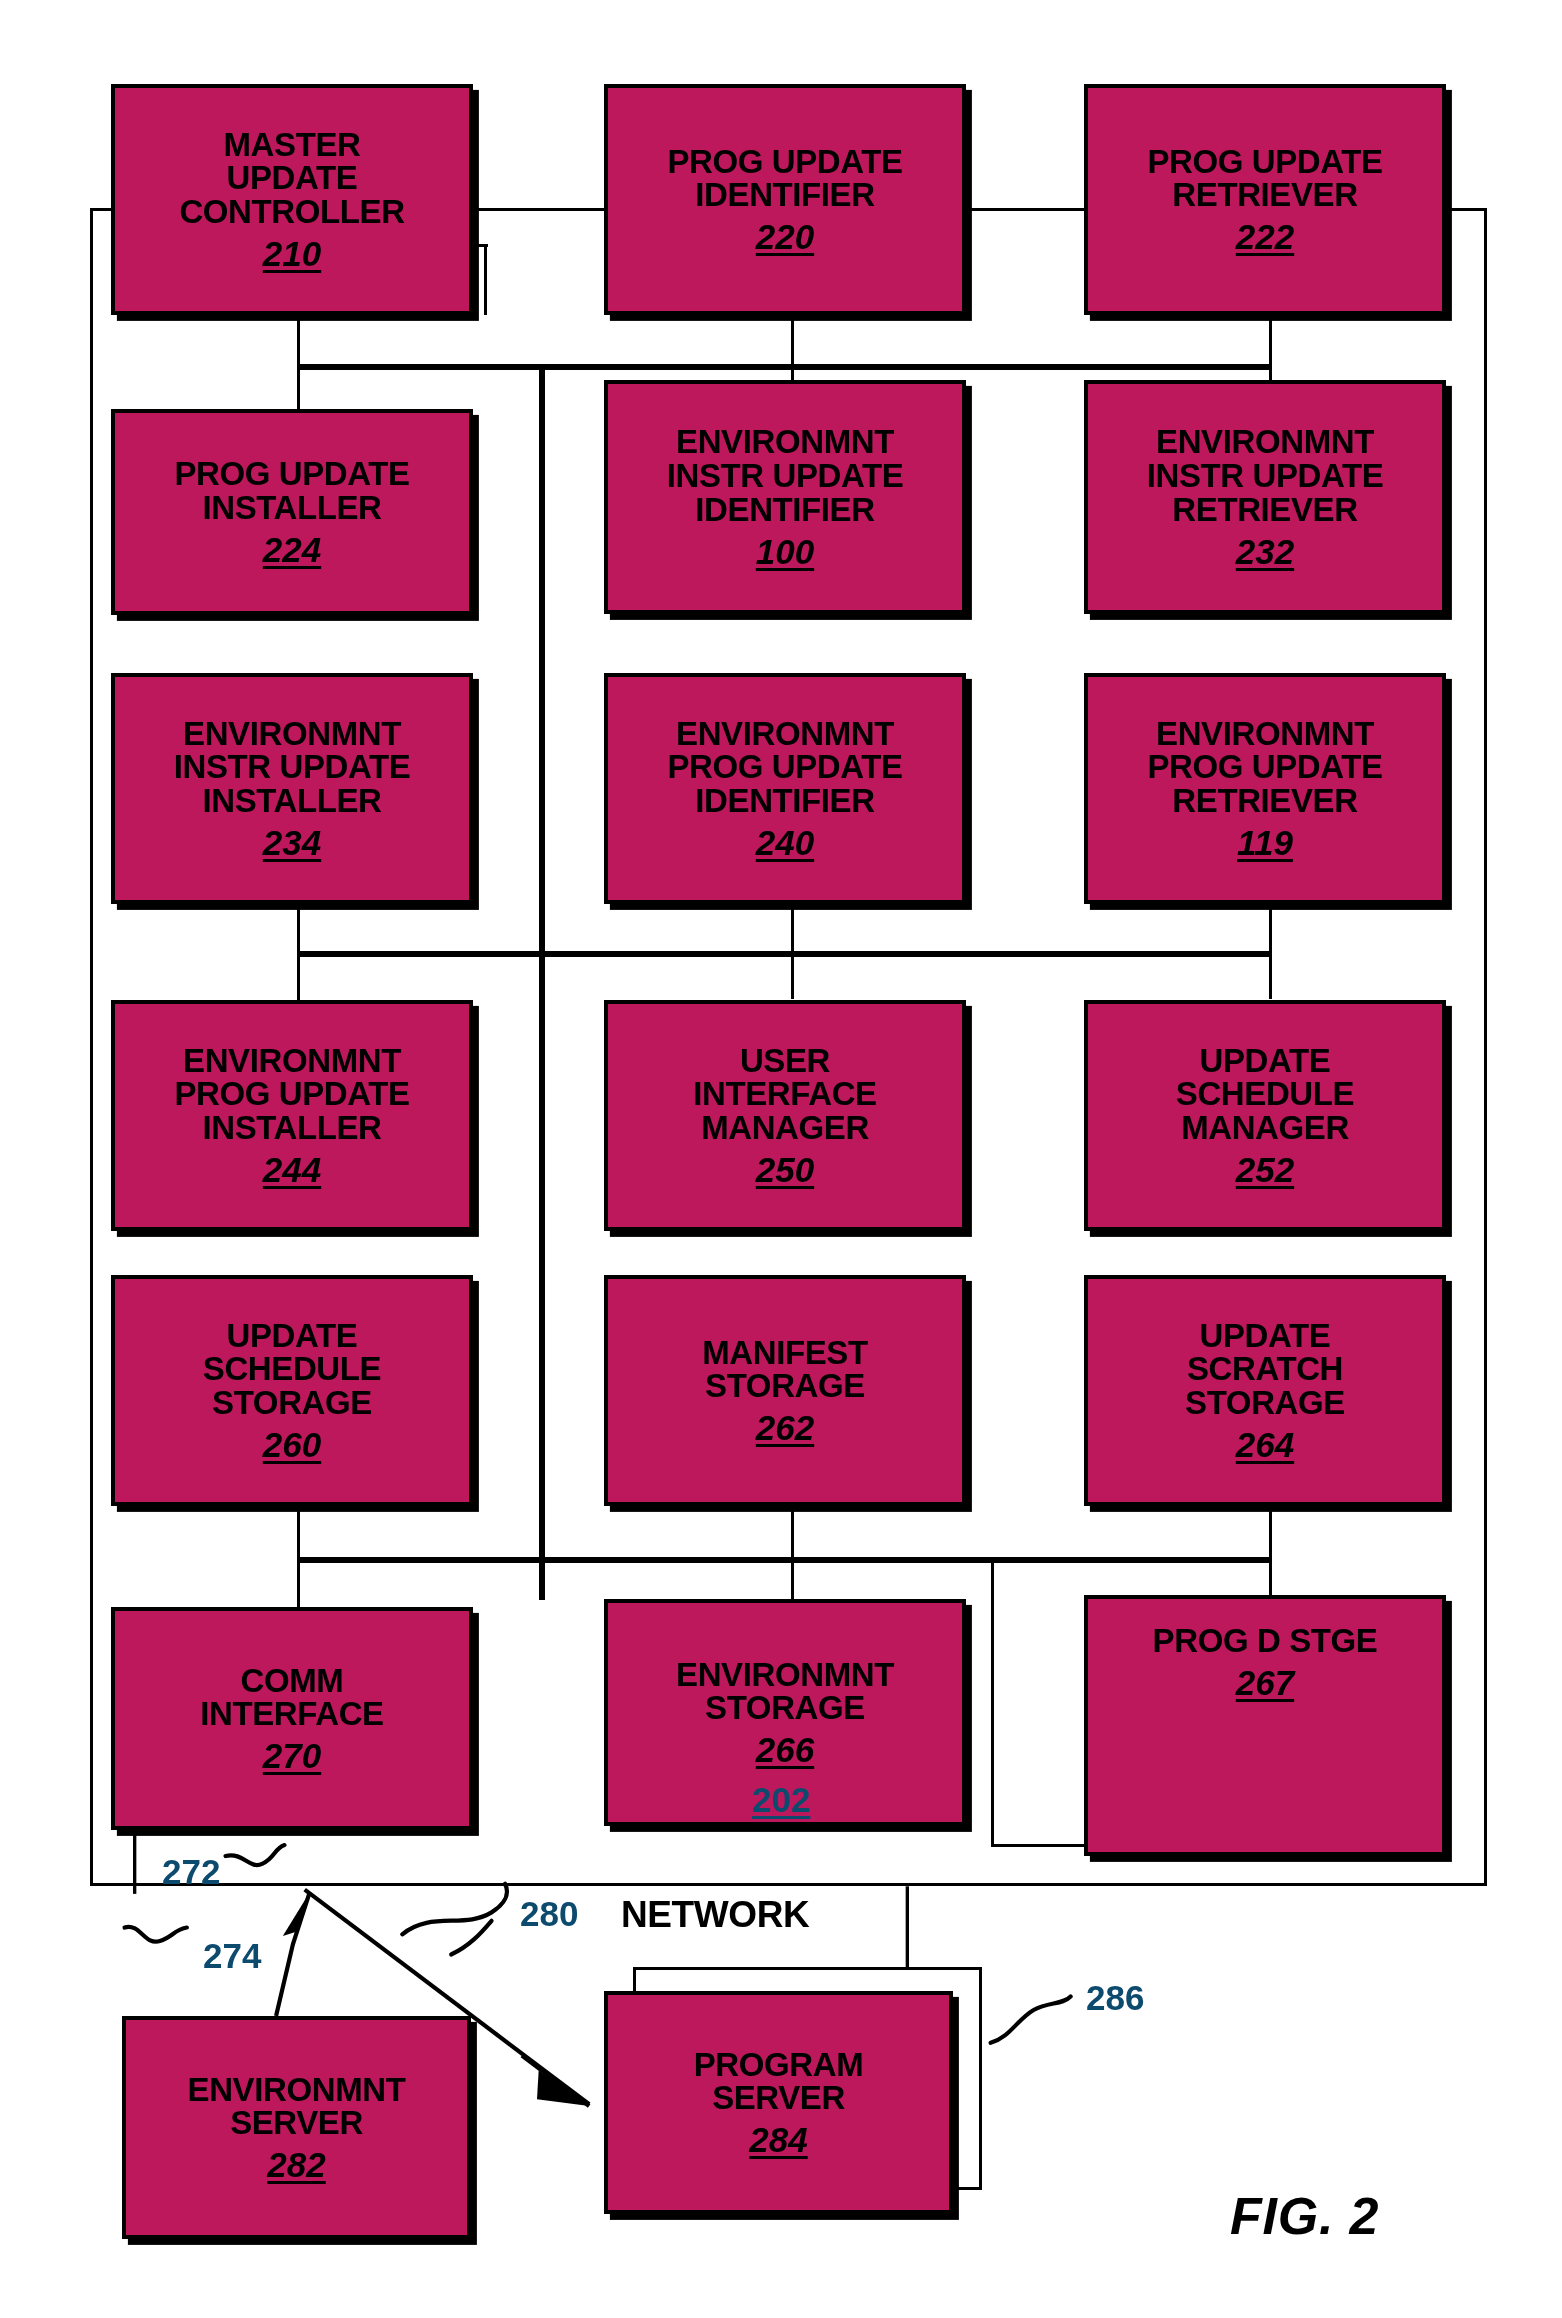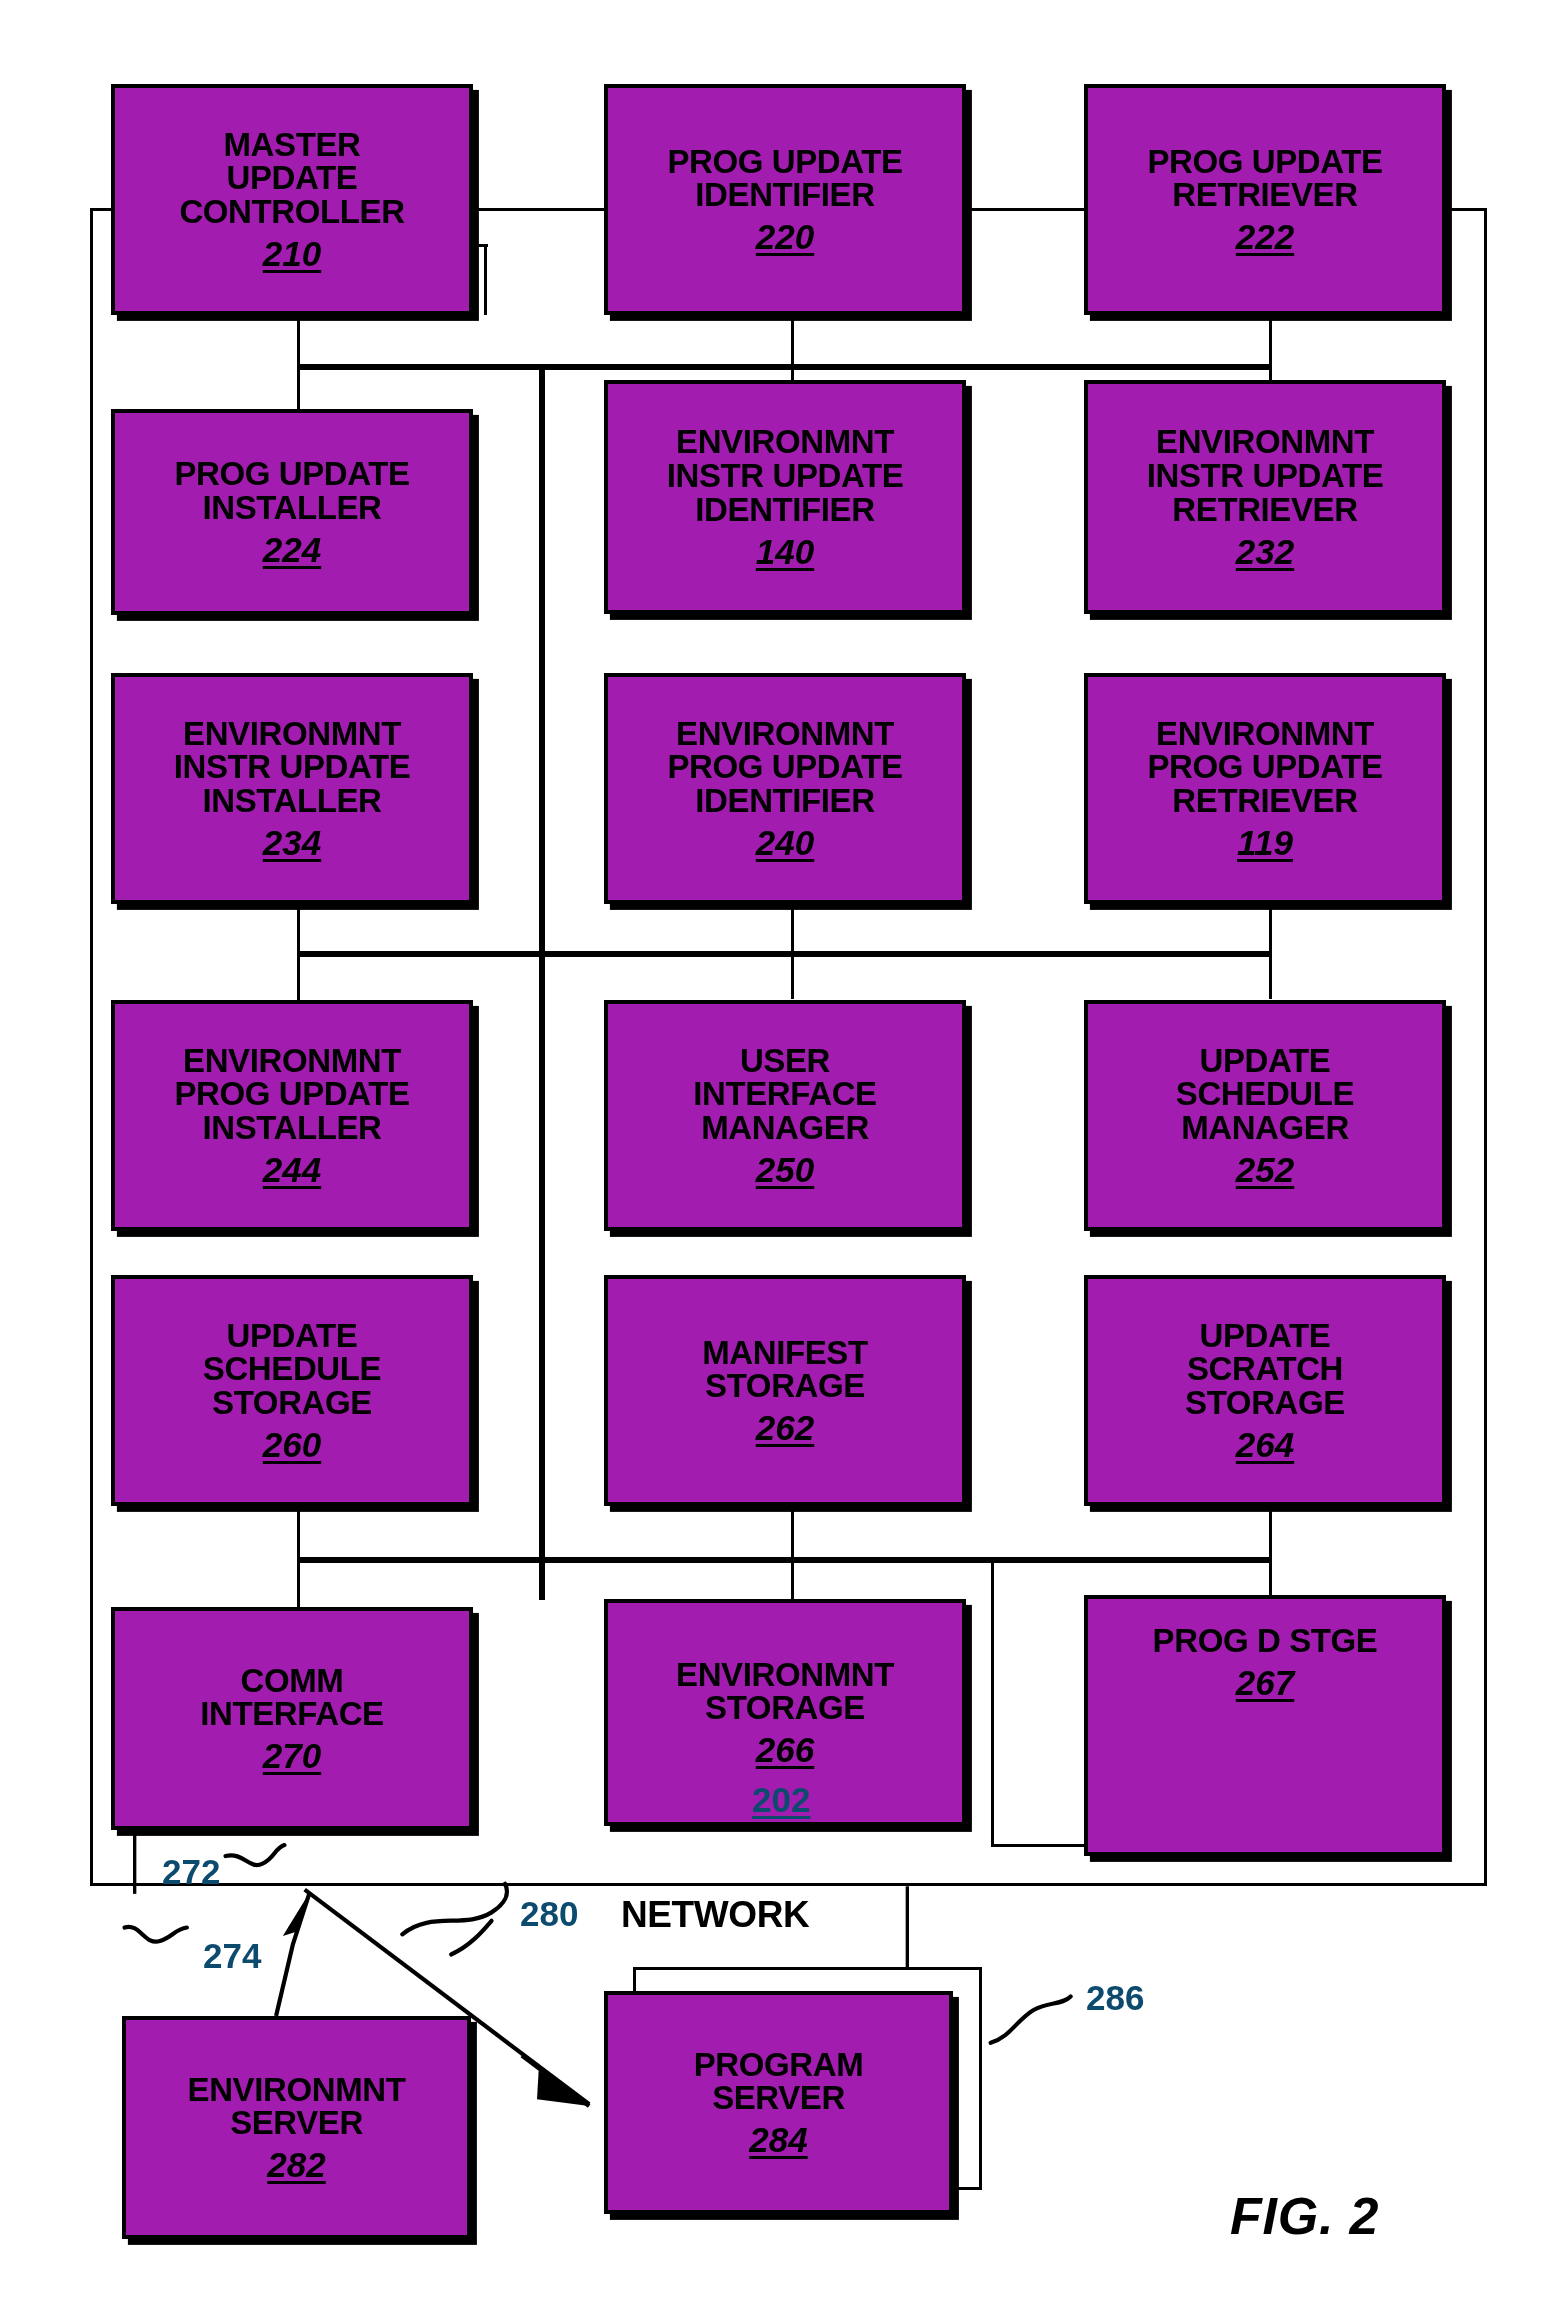--- a/index.html
+++ b/index.html
@@ -25,21 +25,21 @@
     height: 1678px;
     border: 3.4px solid #000;
     box-sizing: border-box;
   }
 
   
   .box {
     position: absolute;
     box-sizing: border-box;
     border: 4.2px solid #000;
-    background: #a21caf;
+    background: #be185d;
     display: flex;
     flex-direction: column;
     align-items: center;
     justify-content: center;
     text-align: center;
     
     box-shadow: 5.9px 5.9px 0 0 #000;
     z-index: 5;
   }
   .box .lbl {
@@ -192,21 +192,21 @@
   <div class="box" style="left:111px; top:409px; width:362px; height:206px;">
     <div class="lbl">PROG UPDATE
 INSTALLER</div>
     <div class="num">224</div>
   </div>
 
   <div class="box" style="left:604px; top:380px; width:362px; height:234px;">
     <div class="lbl">ENVIRONMNT
 INSTR UPDATE
 IDENTIFIER</div>
-    <div class="num">140</div>
+    <div class="num">100</div>
   </div>
 
   <div class="box" style="left:1084px; top:380px; width:362px; height:234px;">
     <div class="lbl">ENVIRONMNT
 INSTR UPDATE
 RETRIEVER</div>
     <div class="num">232</div>
   </div>
 
   <div class="box" style="left:111px; top:673px; width:362px; height:231px;">

